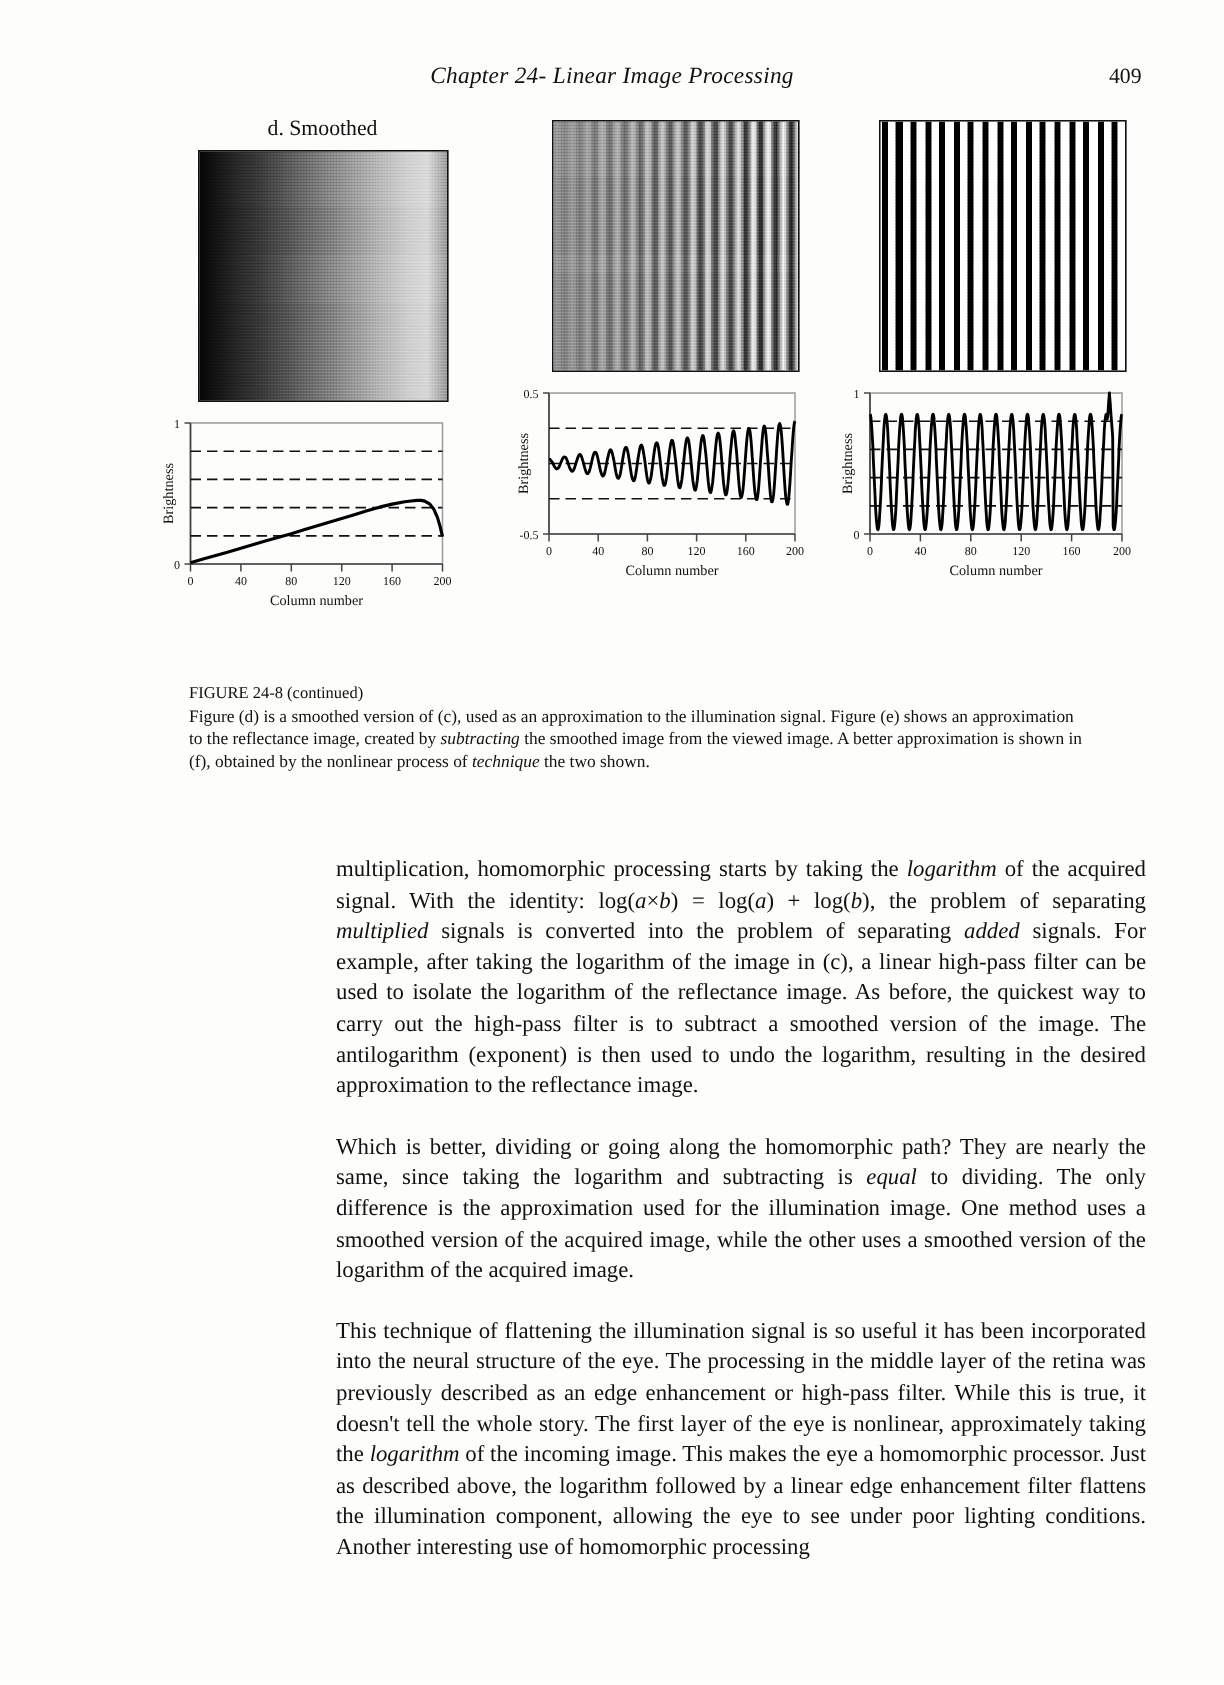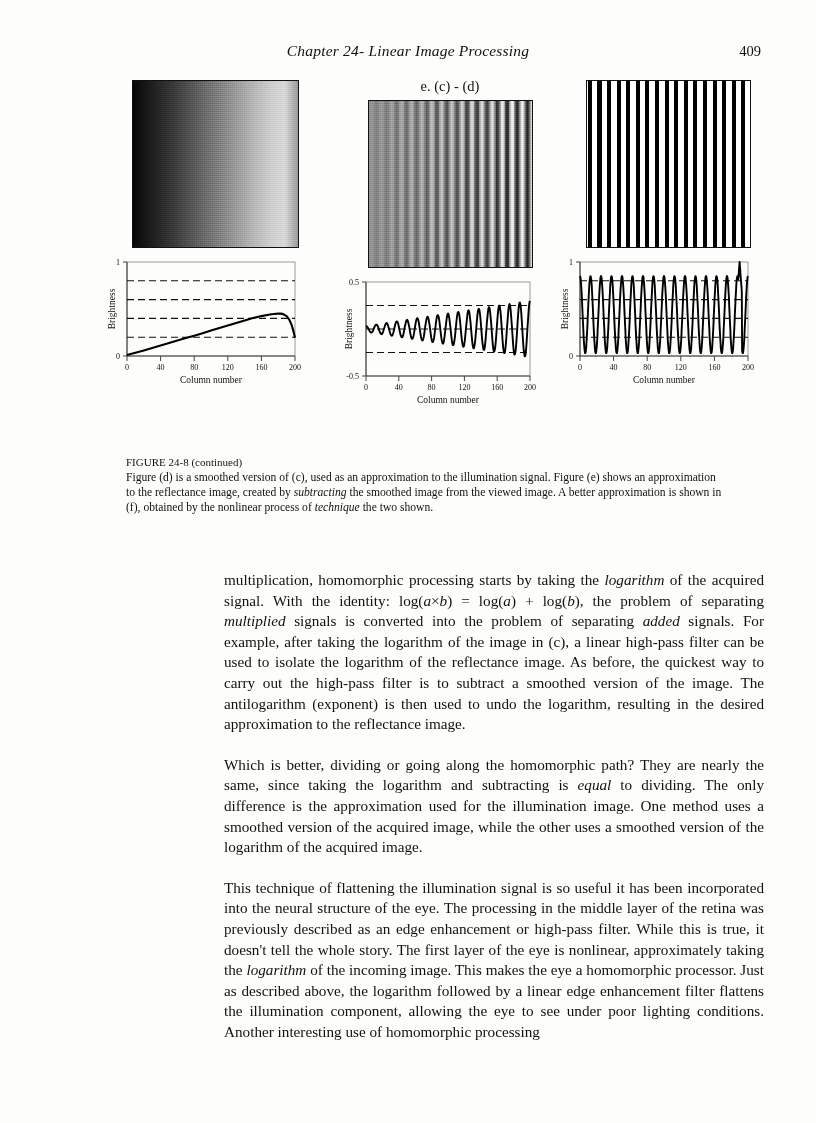--- a/index.html
+++ b/index.html
@@ -93,20 +93,21 @@
 <div class="page">
 
   <div class="header">
     <div class="chapter">Chapter 24- Linear Image Processing</div>
     <div class="pageno">409</div>
   </div>
 
   <div class="figure">
 
     <div class="panel p1">
+      <div class="panel-title">d.  Smoothed</div>
       <div class="img-box">
         <div class="grad-d"></div>
         <div class="noise"></div>
       </div>
       <div class="plot">
         <svg width="220" height="146" viewBox="0 0 220 146">
           <g font-family="Liberation Serif, serif" font-size="8" fill="#111">
 
             <rect x="22" y="6" width="168" height="94" fill="none" stroke="#9b9b9b" stroke-width="1"></rect>
             <line x1="22" y1="6" x2="22" y2="100" stroke="#444" stroke-width="1.1"></line>
@@ -139,21 +140,20 @@
             <text x="106" y="127" text-anchor="middle" font-size="9.5">Column number</text>
             <text x="10" y="53" text-anchor="middle" font-size="9.5" transform="rotate(-90 10 53)">Brightness</text>
 
             <polyline fill="none" stroke="#000" stroke-width="2.1" stroke-linejoin="round" points="22,99.1 30.4,96.7 38.8,94.4 47.2,92.0 55.6,89.5 64,87.0 72.4,84.5 80.8,82.1 89.2,79.8 97.6,77.2 106,74.6 114.4,72.1 122.8,69.6 131.2,67.1 139.6,64.5 148,62.1 156.4,60.1 164.8,58.5 169,58.0 173.2,57.6 175.7,57.6 178.2,58.1 181.6,60.1 184.1,63.3 186.6,68.9 188.3,74.6 190,81.7"></polyline>
           </g>
         </svg>
       </div>
     </div>
 
     <div class="panel p2">
-      <div class="panel-title">e.  (c) - (d)</div>
       <div class="img-box wide">
         <div class="stripes-e" id="stripesE">
             <div class="bar" style="left: 0px; width: 1.415px; background: rgb(140, 140, 140);"></div>
             <div class="bar" style="left: 0.815px; width: 1.415px; background: rgb(144, 144, 144);"></div>
             <div class="bar" style="left: 1.63px; width: 1.415px; background: rgb(147, 147, 147);"></div>
             <div class="bar" style="left: 2.445px; width: 1.415px; background: rgb(149, 149, 149);"></div>
             <div class="bar" style="left: 3.26px; width: 1.415px; background: rgb(148, 148, 148);"></div>
             <div class="bar" style="left: 4.075px; width: 1.415px; background: rgb(146, 146, 146);"></div>
             <div class="bar" style="left: 4.89px; width: 1.415px; background: rgb(141, 141, 141);"></div>
             <div class="bar" style="left: 5.705px; width: 1.415px; background: rgb(136, 136, 136);"></div>

